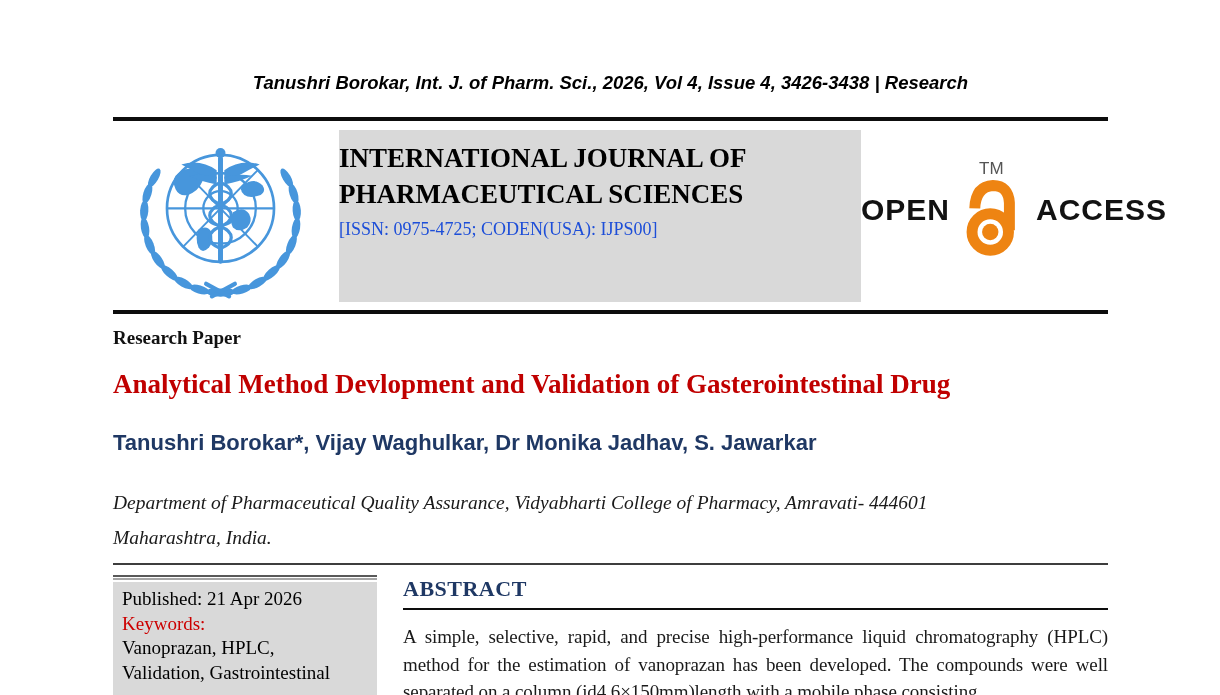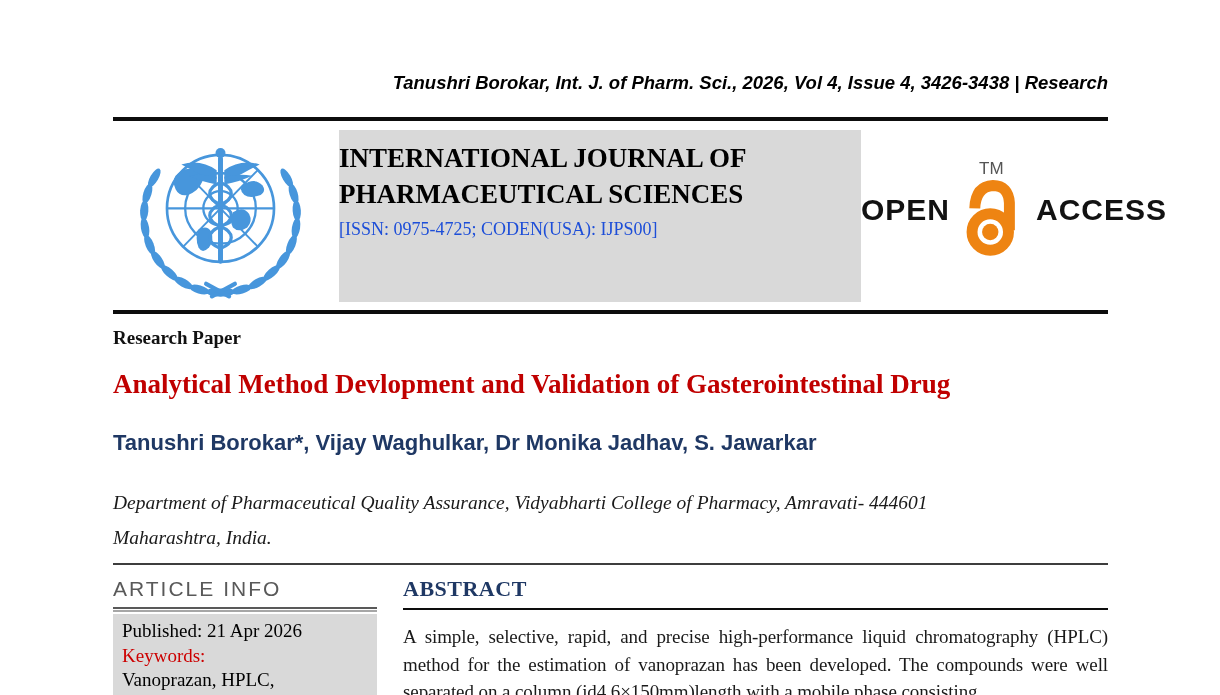--- a/index.html
+++ b/index.html
@@ -2,21 +2,21 @@
 <html><head>
 <meta charset="utf-8">
 <style>
   * { margin:0; padding:0; box-sizing:border-box; }
   html,body { background:#ffffff; }
   .page {
     position:relative; width:1220px; height:695px; overflow:hidden;
     background:#ffffff; font-family:"Liberation Serif", serif; color:#000;
   }
   .citation-row {
-    padding:72px 112px 0 113px; text-align:right;
+    padding:72px 112px 0 113px; text-align:center;
     font-family:"Liberation Sans", sans-serif; font-style:italic; font-weight:700;
     font-size:18.5px; color:#000;
   }
   .rule-thick { margin:0 112px 0 113px; height:4px; background:#0d0d0d; }
   .rule-thick.first { margin-top:23px; }
   .rule-thick.second { margin-top:8px; }
   .masthead { display:flex; align-items:stretch; margin:9px 112px 0 118px; height:172px; }
   .logo-wrap { width:205px; height:172px; flex:0 0 auto; }
   .journal-box {
     margin-left:16px; width:522px; background:#d9d9d9; text-align:left;
@@ -166,21 +166,20 @@
   <div class="affiliation">
     <div>Department of Pharmaceutical Quality Assurance, Vidyabharti College of Pharmacy, Amravati- 444601</div>
     <div>Maharashtra, India.</div>
   </div>
 
   <div class="rule-thin"></div>
 
   <div class="columns">
 
     <div class="col-left">
-      <div class="info-heading">ARTICLE INFO</div>
       <div class="info-underline-1"></div>
       <div class="info-underline-2"></div>
       <div class="info-box">
         <div class="info-line">Published: 21 Apr 2026</div>
         <div class="info-line info-keywords-label">Keywords:</div>
         <div class="info-line">Vanoprazan, HPLC,</div>
         <div class="info-line">Validation, Gastrointestinal</div>
       </div>
     </div>
 

